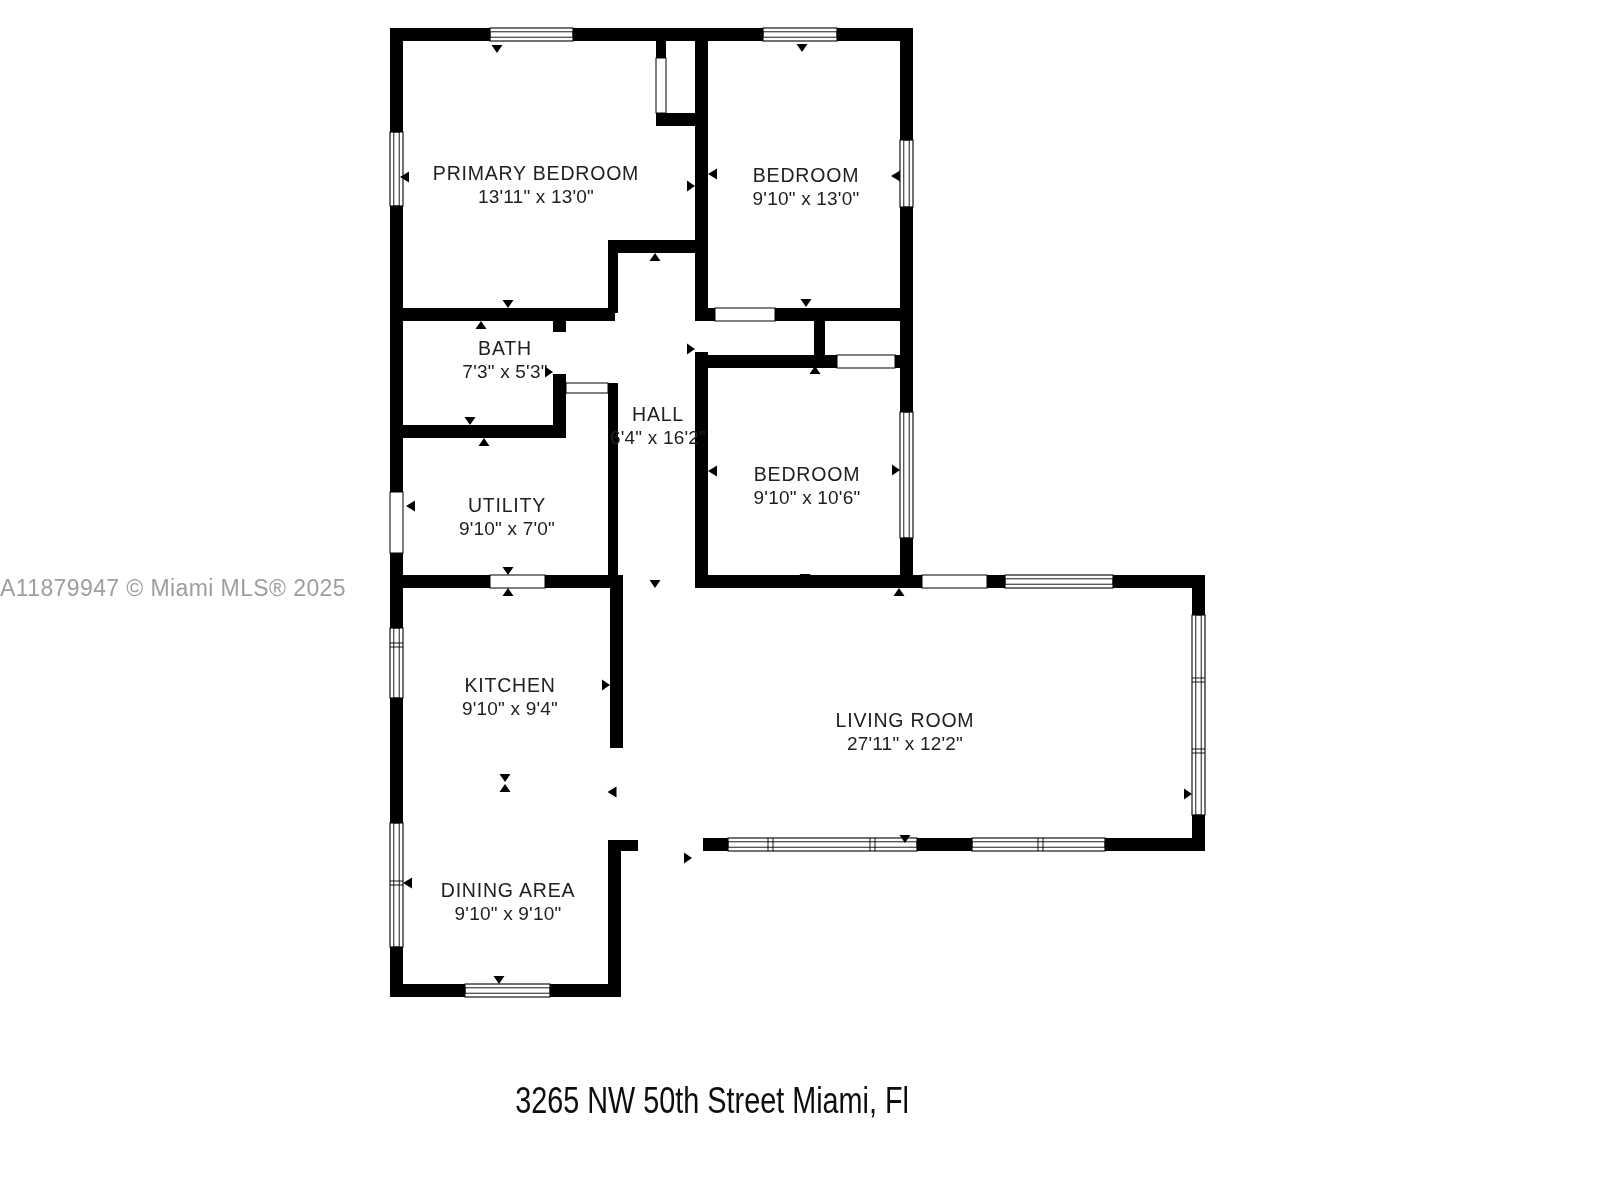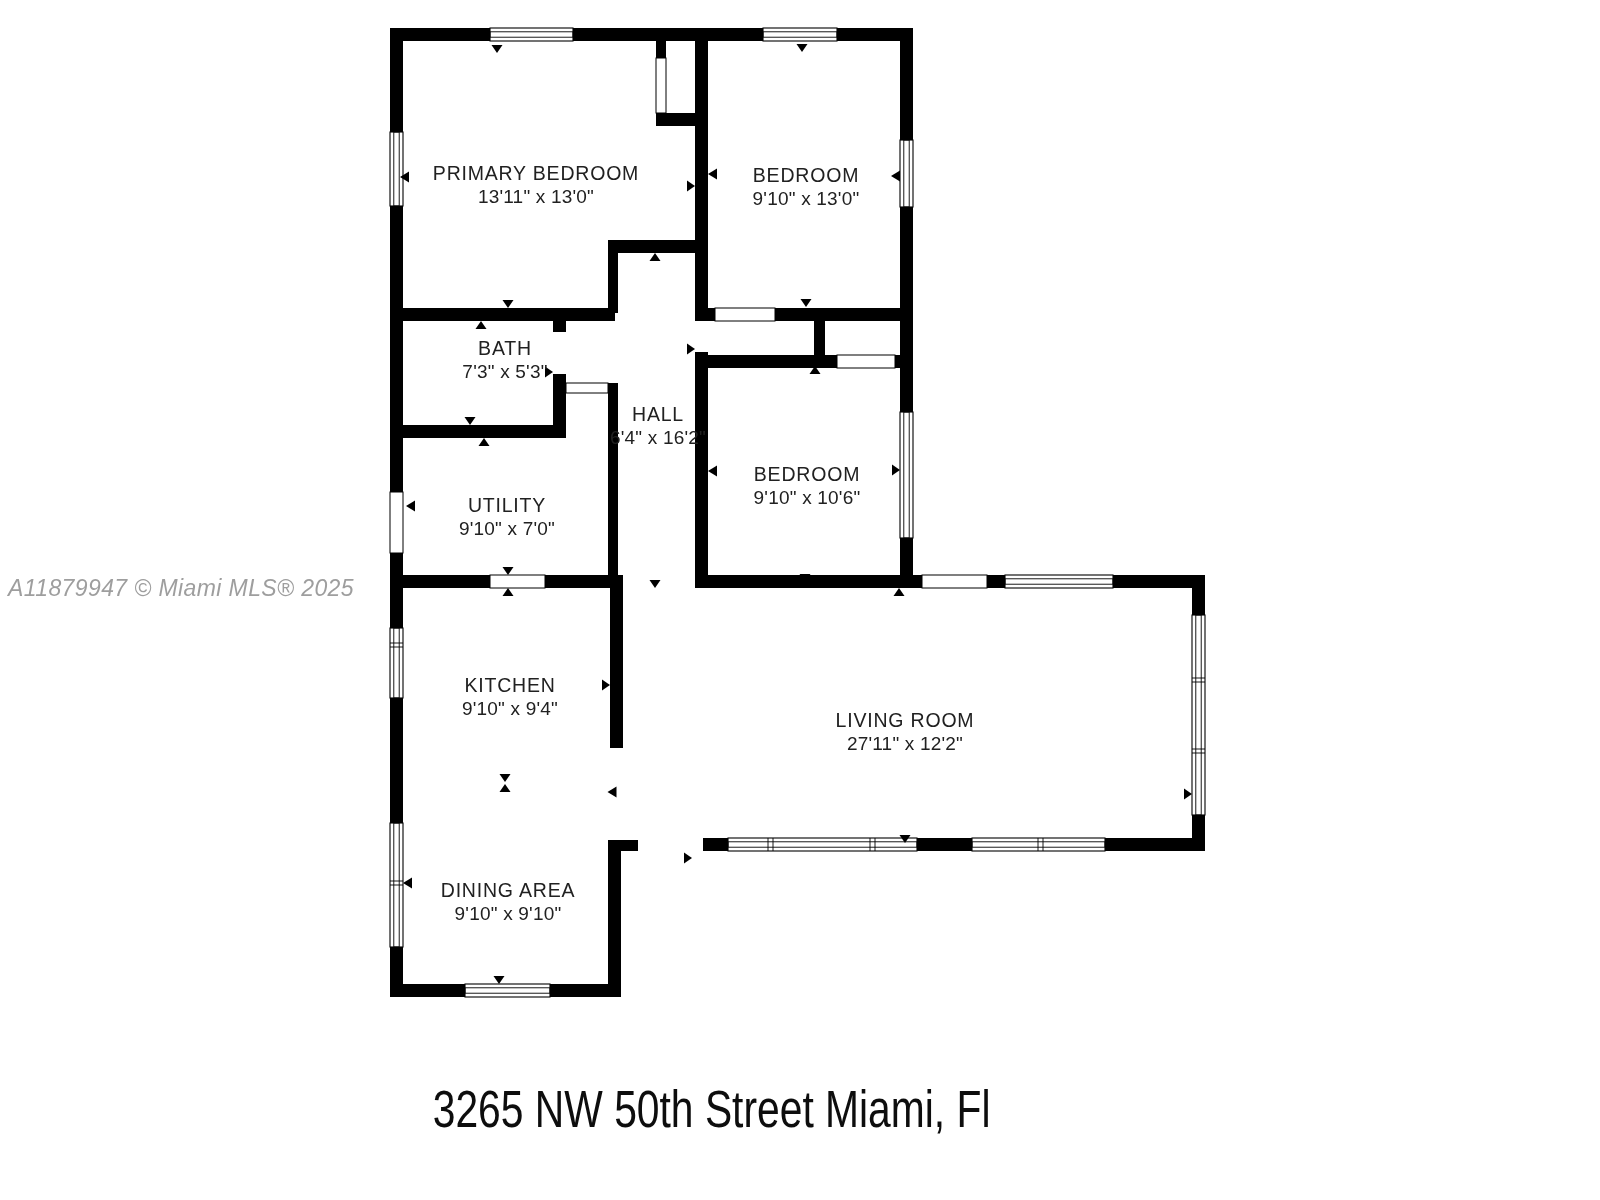--- a/index.html
+++ b/index.html
@@ -14,28 +14,27 @@
   svg{position:absolute;left:0;top:0;}
   .wall{fill:#000000;}
   .wf{fill:#ffffff;stroke:#000000;stroke-width:1.1;}
   .wi{fill:none;stroke:#000000;stroke-width:0.9;}
   .op{fill:#ffffff;stroke:#000000;stroke-width:1;}
   .mull{stroke:#000000;stroke-width:0.9;}
   text{text-anchor:middle;font-family:"Liberation Sans",sans-serif;}
   .room-name{font-size:19.5px;letter-spacing:0.8px;fill:#212121;}
   .room-dims{font-size:19px;letter-spacing:0.2px;fill:#212121;}
   .watermark{
-    position:absolute;left:8px;top:575px;
+    position:absolute;left:0;top:575px;
     font-size:23px;color:#9e9e9e;letter-spacing:0.4px;
     white-space:nowrap;
-    font-style:italic;
   }
   .caption{
     position:absolute;top:1080px;left:0;width:1424px;
-    text-align:center;font-size:51px;color:#0d0d0d;
+    text-align:center;font-size:36px;color:#0d0d0d;
     white-space:nowrap;
   }
   .caption span{display:inline-block;transform:scaleX(0.8);transform-origin:50% 50%;}
 </style>
 </head>
 <body>
 
 <div id="canvas">
 
   <div class="watermark">A11879947 © Miami MLS® 2025</div>

